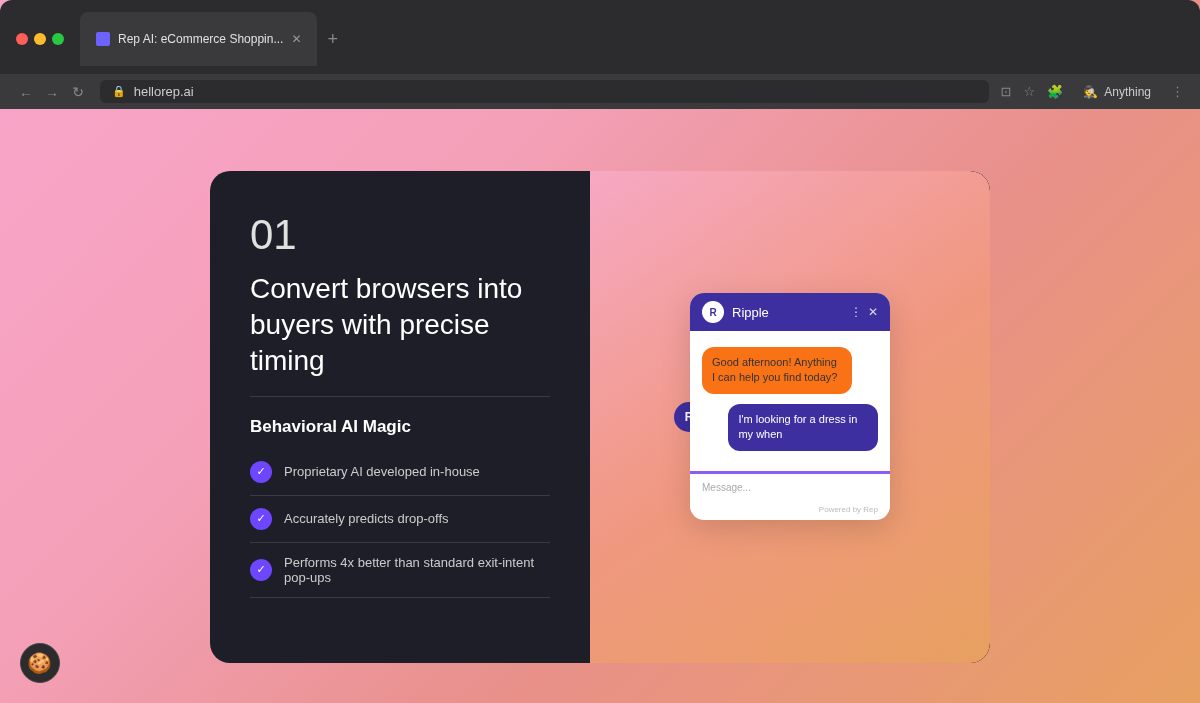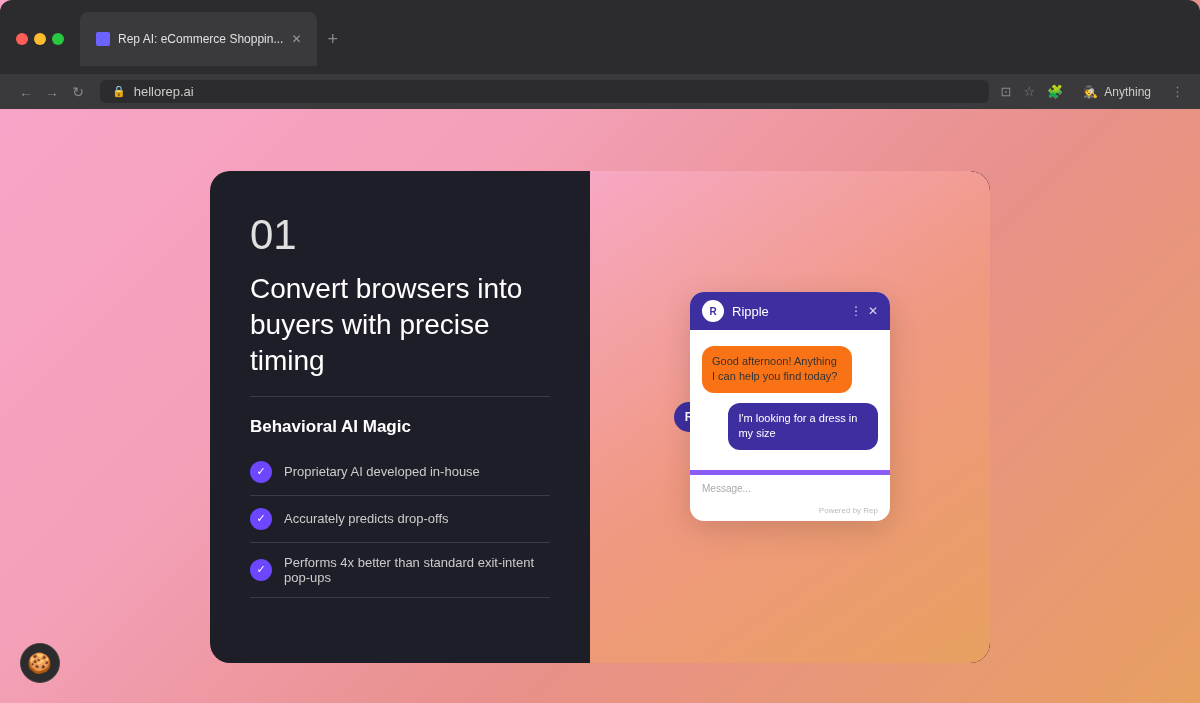--- a/index.html
+++ b/index.html
@@ -331,21 +331,21 @@
       border-radius: 50%;
       display: flex;
       align-items: center;
       justify-content: center;
       color: white;
       font-size: 12px;
       font-weight: bold;
     }
 
     .chat-input-area {
-      border-top: 5px solid #8b5cf6;
+      border-top: 3px solid #8b5cf6;
       padding: 8px 12px;
       display: flex;
       align-items: center;
     }
 
     .chat-input-placeholder {
       font-size: 10px;
       color: #aaa;
       flex: 1;
     }
@@ -462,21 +462,21 @@
             <div class="chat-avatar">R</div>
             <span class="chat-title">Ripple</span>
             <div class="chat-header-icons">
               <span>⋮</span>
               <span>✕</span>
             </div>
           </div>
 
           <div class="chat-body">
             <div class="msg-bubble msg-incoming">Good afternoon! Anything I can help you find today?</div>
-            <div class="msg-bubble msg-outgoing">I'm looking for a dress in my size</div>
+            <div class="msg-bubble msg-outgoing">I'm looking for a dress in my when</div>
           </div>
 
           <div class="chat-input-area">
             <span class="chat-input-placeholder">Message...</span>
           </div>
 
           <div class="chat-footer">Powered by Rep</div>
 
         </div>
       </div>

